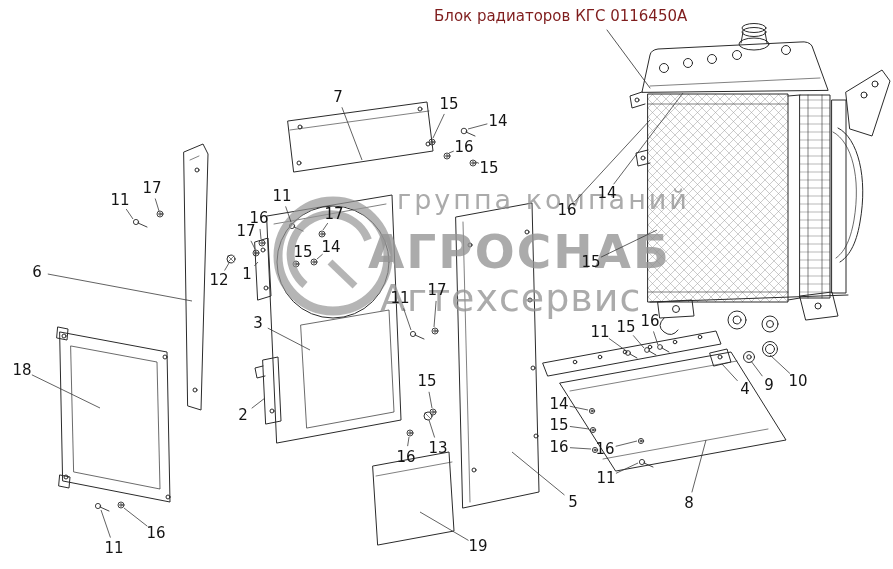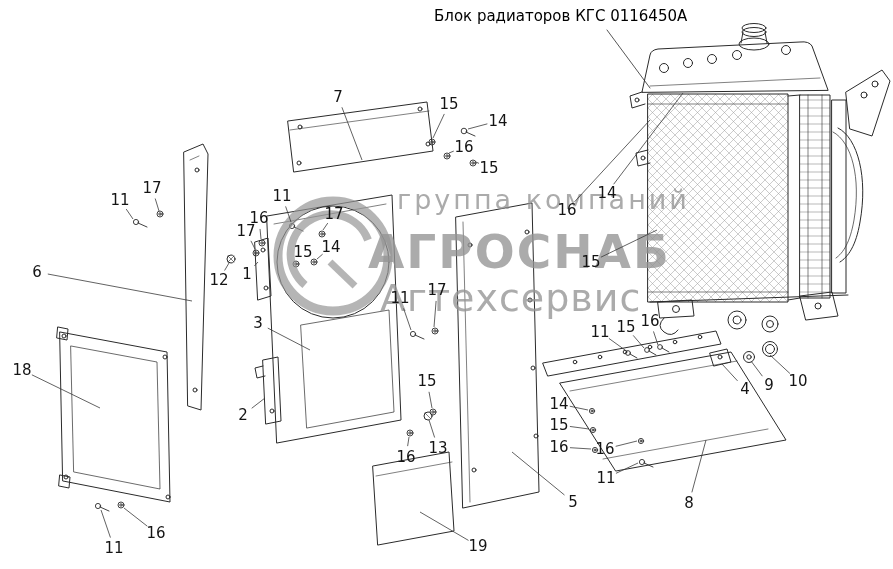--- a/index.html
+++ b/index.html
@@ -1,19 +1,19 @@
 <!DOCTYPE html>
 <html><head>
 <meta charset="utf-8">
 <style>
   html,body{margin:0;padding:0;background:#fff;}
   .canvas{position:relative;width:893px;height:569px;background:#fff;overflow:hidden;
           font-family:"DejaVu Sans",sans-serif;}
   .layer{position:absolute;left:0;top:0;width:893px;height:569px;}
-  .title{position:absolute;left:434px;top:7px;font-size:15px;color:#000000;white-space:nowrap;}
+  .title{position:absolute;left:434px;top:7px;font-size:15px;color:#7f1d1d;white-space:nowrap;}
   
   .wm{position:absolute;left:0;top:0;width:893px;height:569px;pointer-events:none;}
   .wm-line{position:absolute;white-space:nowrap;color:rgba(148,148,148,0.78);}
   .wm1{left:397px;top:184px;font-size:27px;letter-spacing:3px;}
   .wm2{left:368px;top:224px;font-size:47px;font-weight:600;letter-spacing:2px;}
   .wm3{left:380px;top:276px;font-size:38px;letter-spacing:1px;}
   
   #callouts text{font-family:"DejaVu Sans",sans-serif;font-size:15px;fill:#141414;
                  text-anchor:middle;}
   #callouts line{stroke:#3a3a3a;stroke-width:0.8;}

